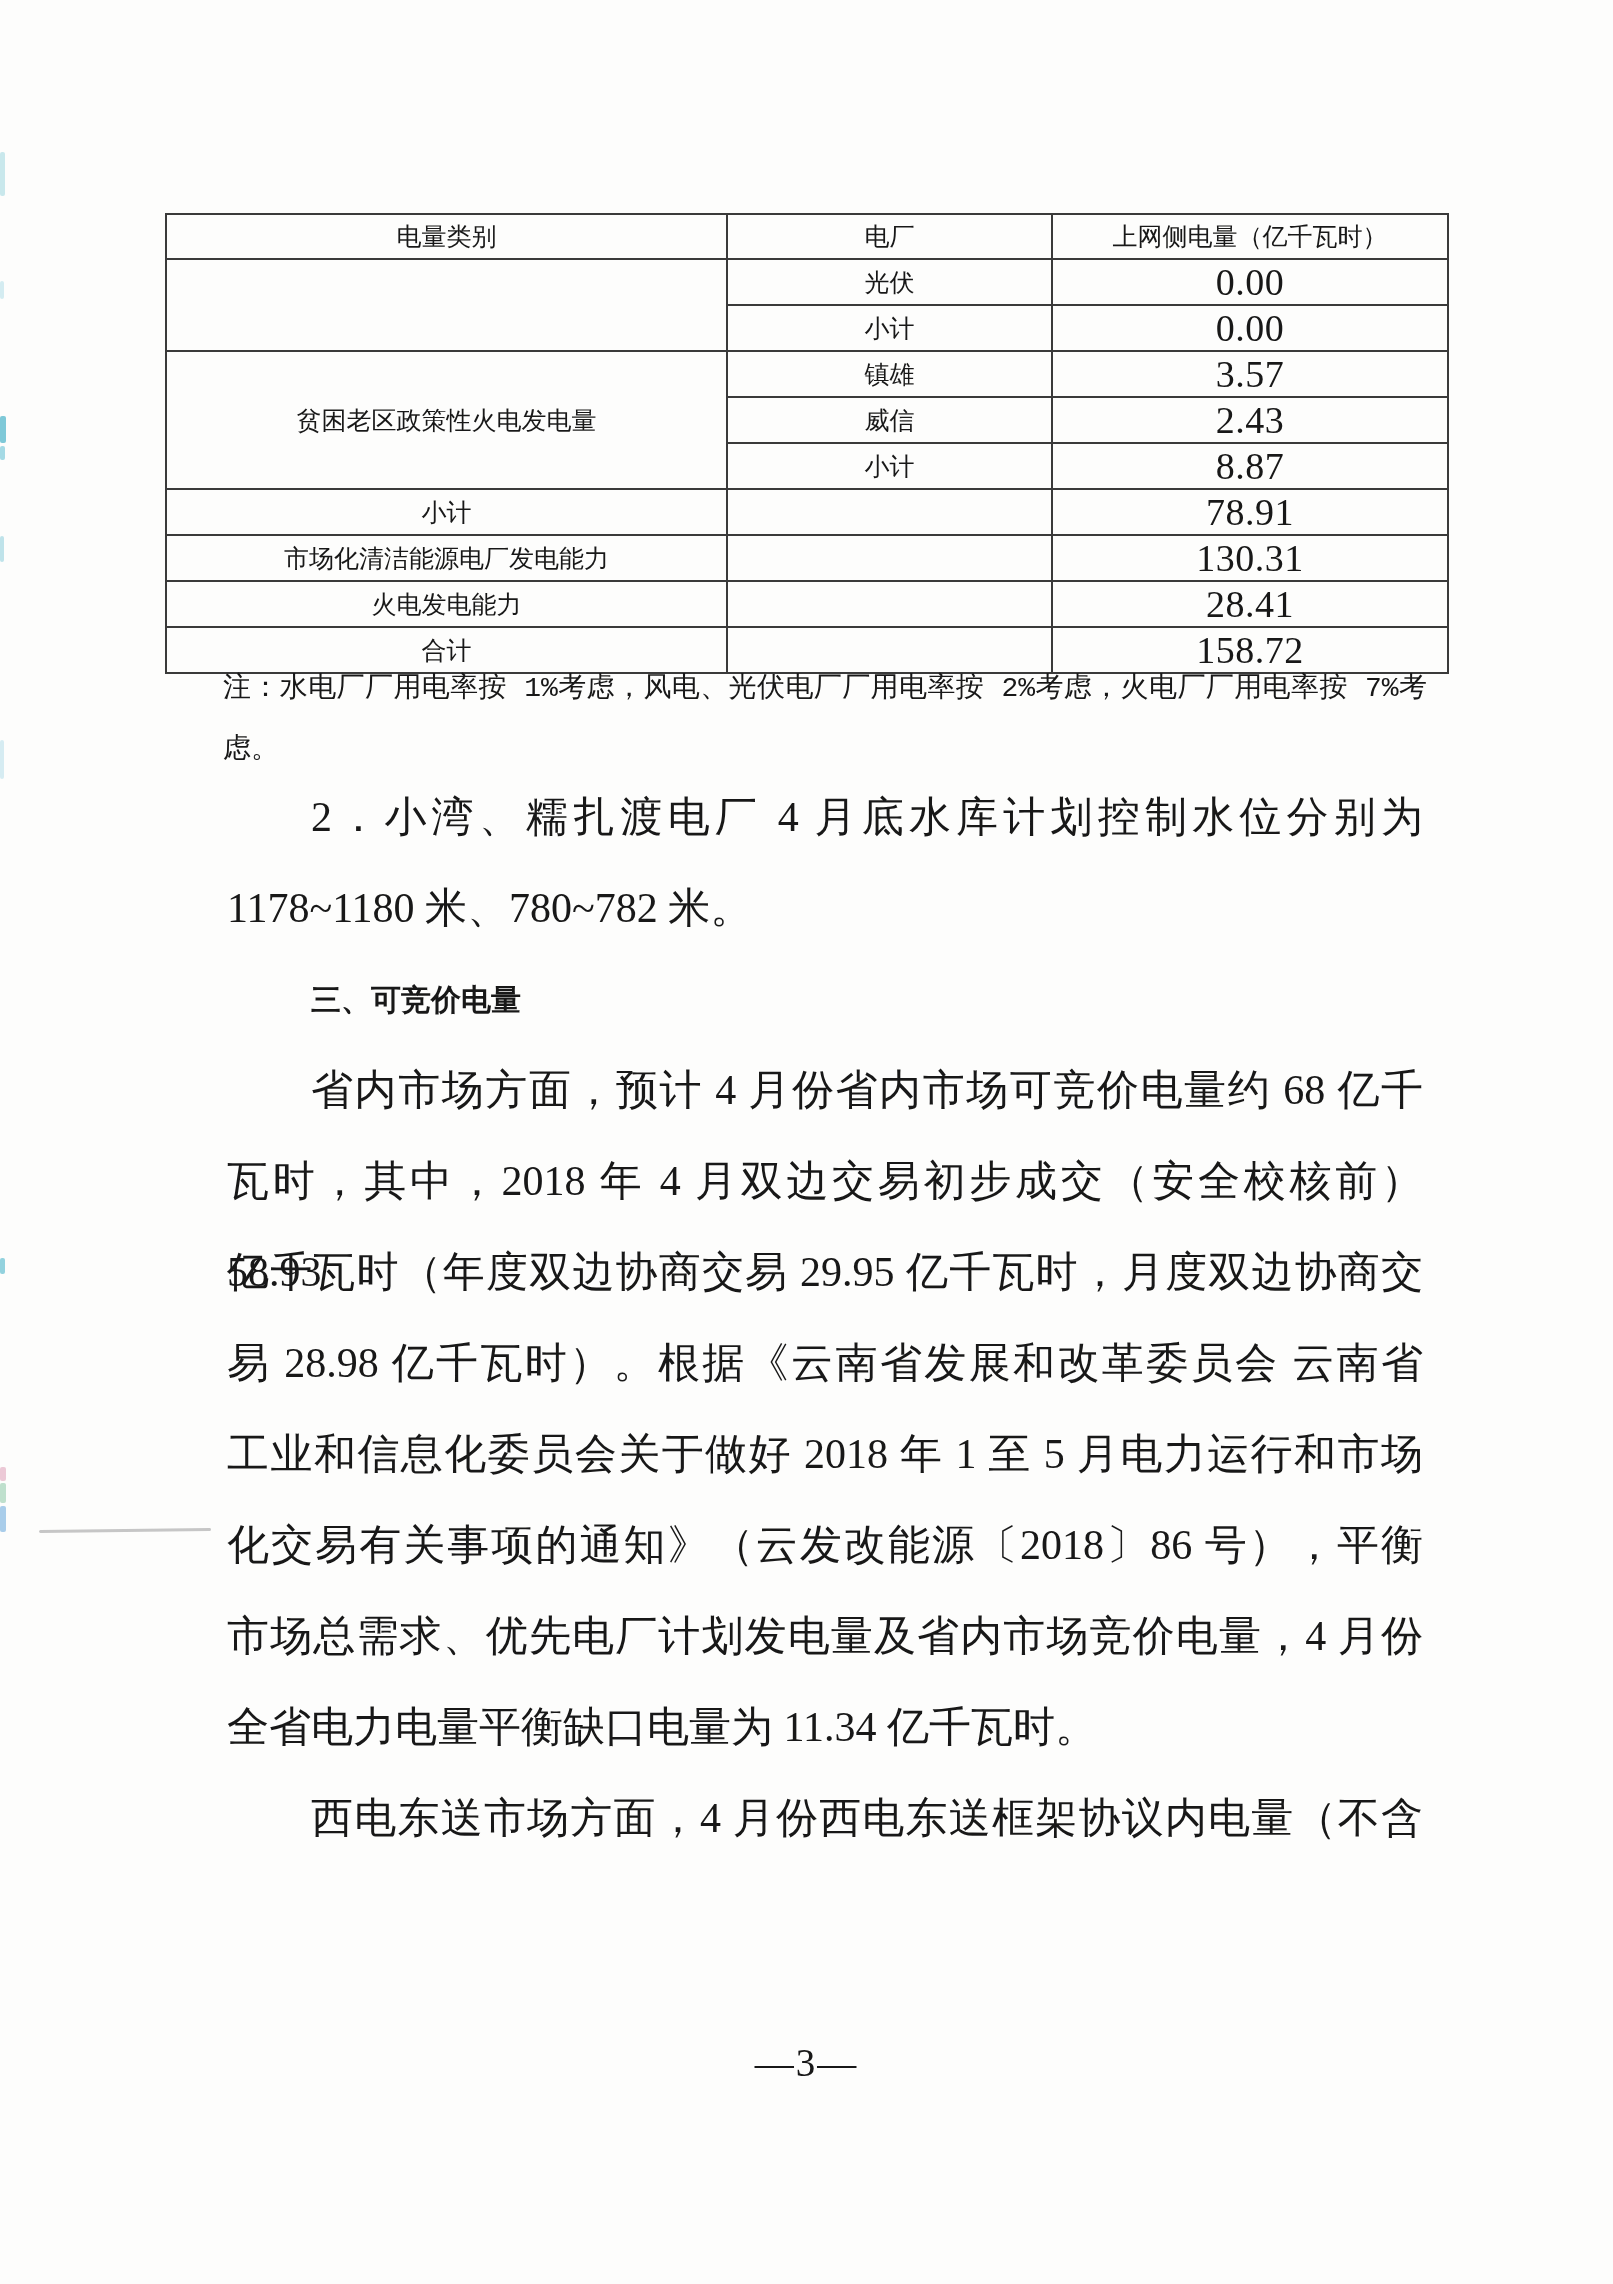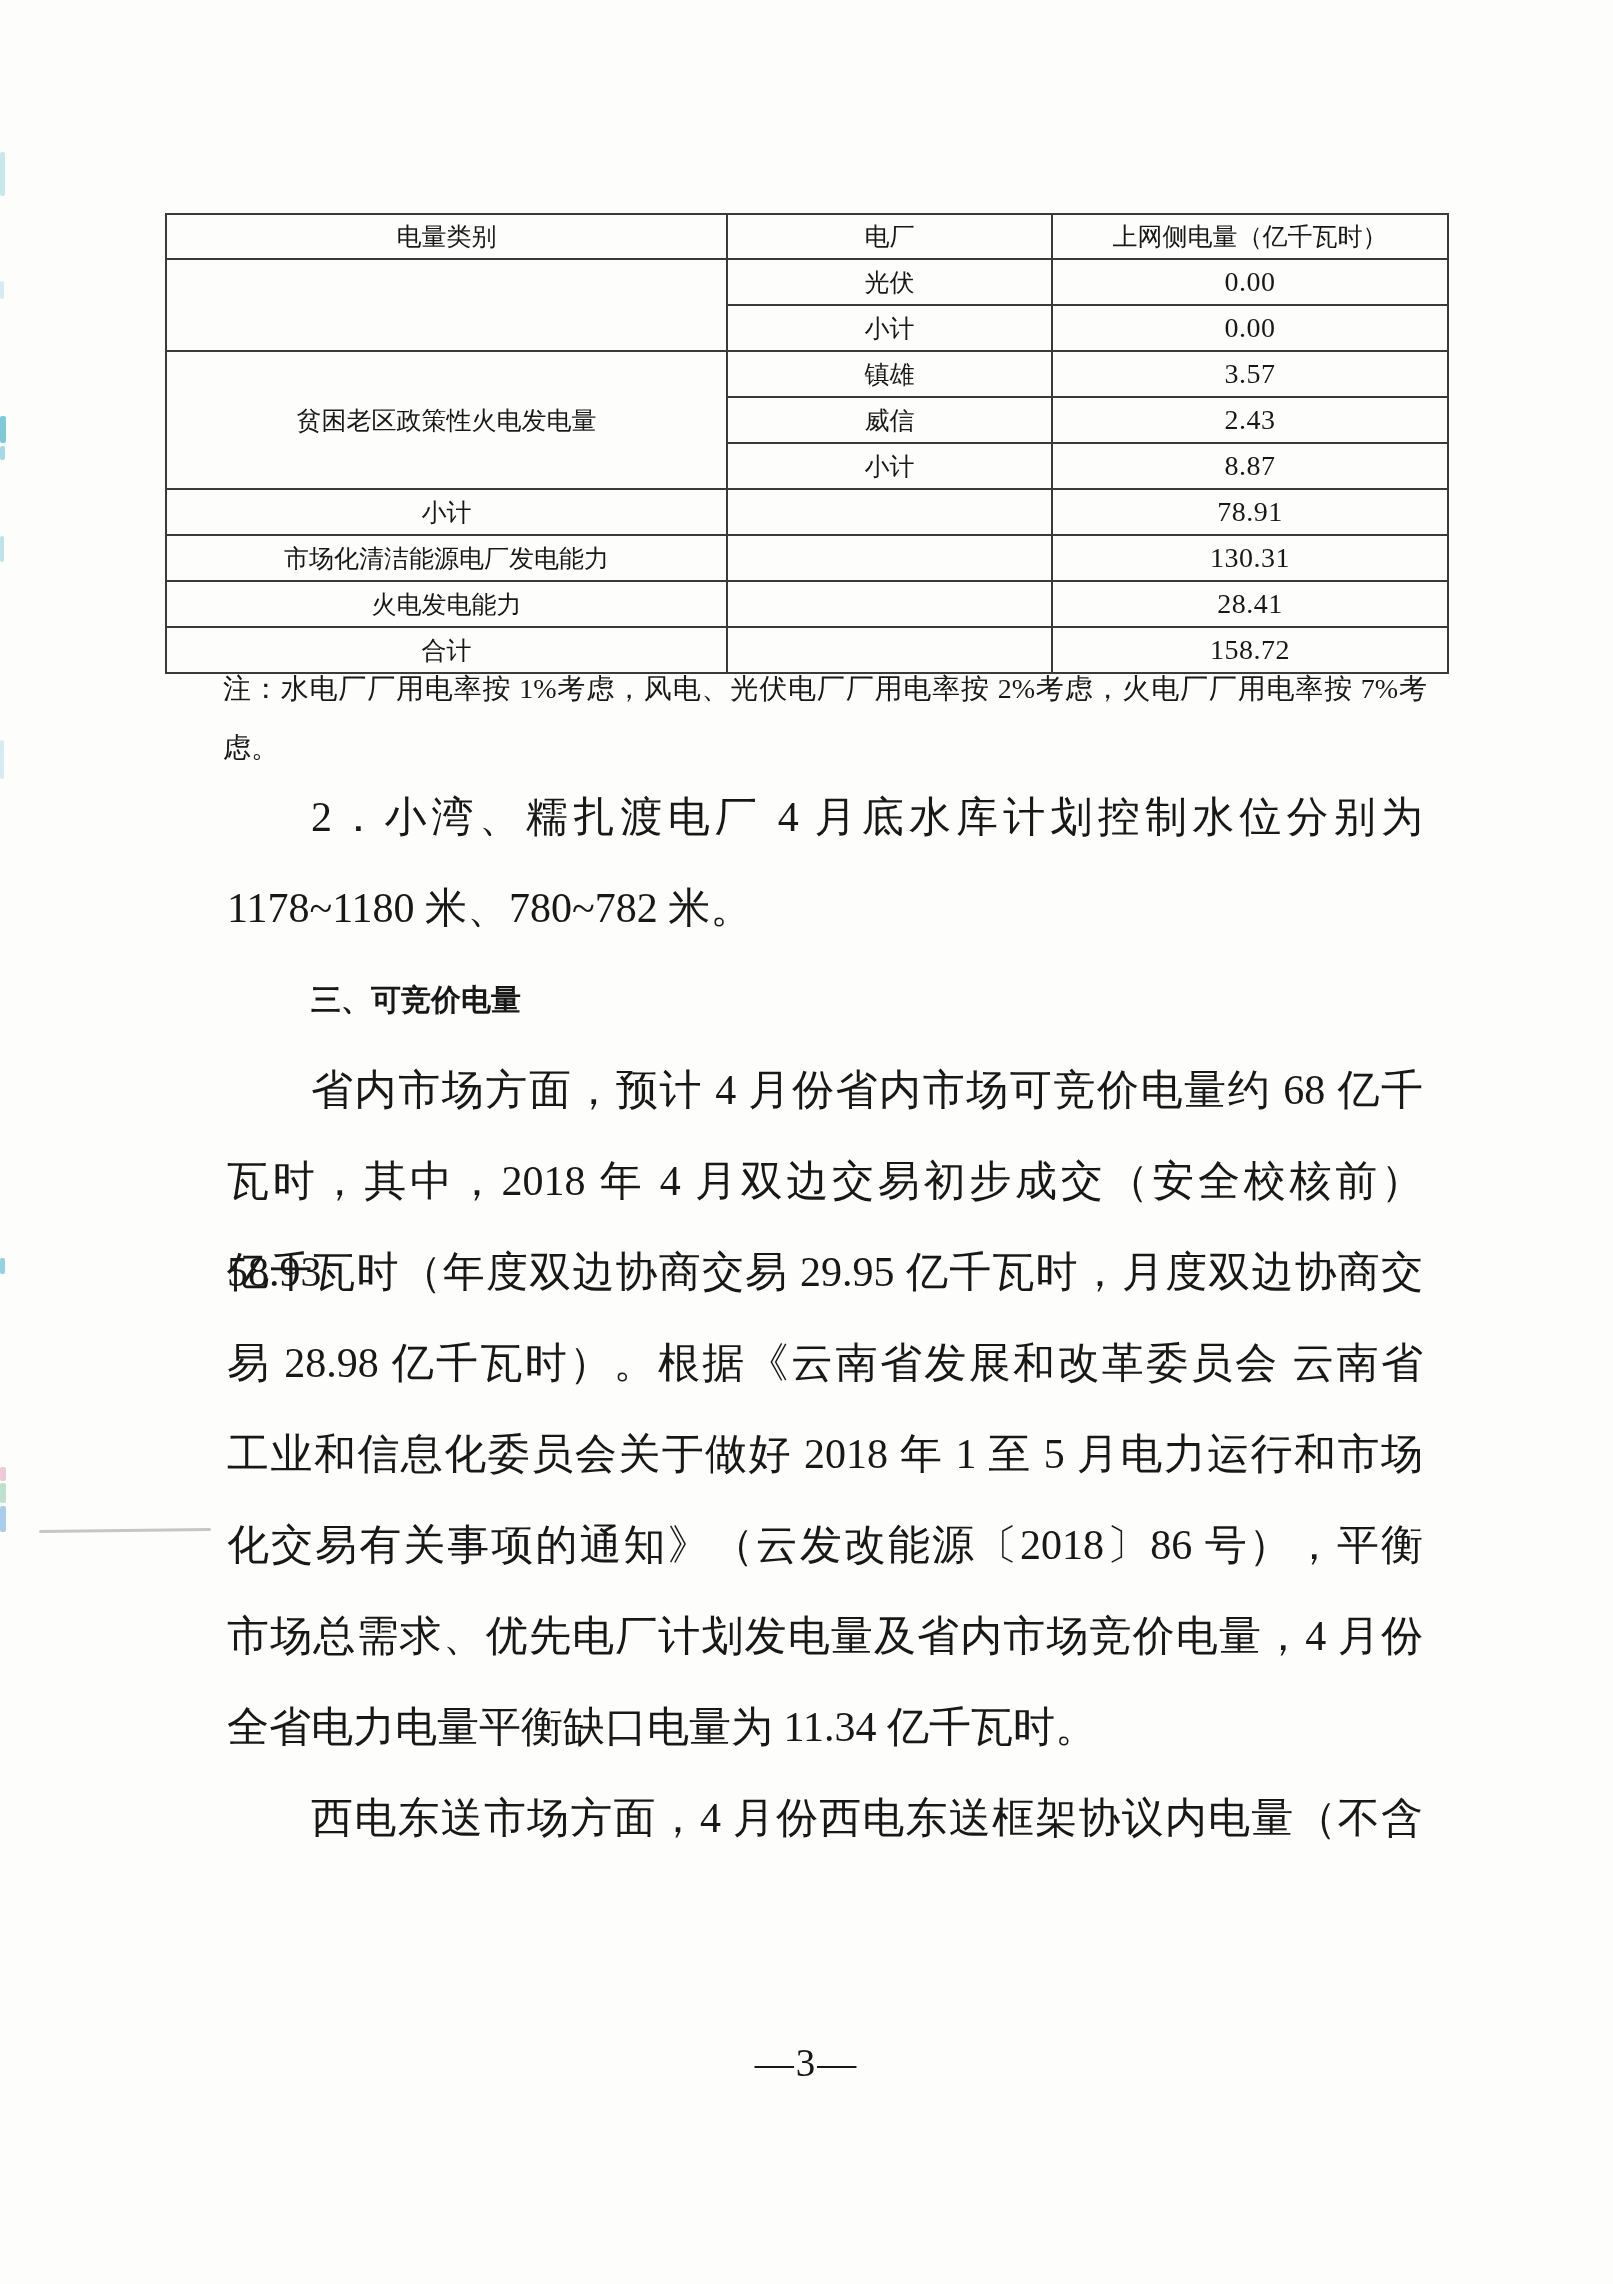--- a/index.html
+++ b/index.html
@@ -20,27 +20,27 @@
   .energy-table td,.energy-table th{
     border:2px solid #3a3a3a;
     text-align:center;vertical-align:middle;
     font-weight:normal;
     font-size:25px;
     padding:0;
     overflow:hidden;
   }
   .energy-table tr.hdr{height:45px;}
   .energy-table tr.row{height:46px;}
-  .energy-table td.num{font-size:28px;letter-spacing:0.5px;}
+  .energy-table td.num{font-size:38px;letter-spacing:0.5px;}
   
   .table-note{
     position:absolute;left:223px;top:659px;width:1204px;
     font-size:28px;line-height:59px;
   }
-  .table-note .jline{text-align:justify;text-align-last:justify;}
+  .table-note .jline{text-align:justify;text-align-last:justify;font-family:Liberation Mono, monospace;}
   
   .body-text{
     position:absolute;left:227px;top:772px;width:1196px;
     font-size:42px;
   }
   .bline{
     height:91px;line-height:91px;
     white-space:nowrap;
   }
   .bline.just{white-space:normal;text-align:justify;text-align-last:justify;}

